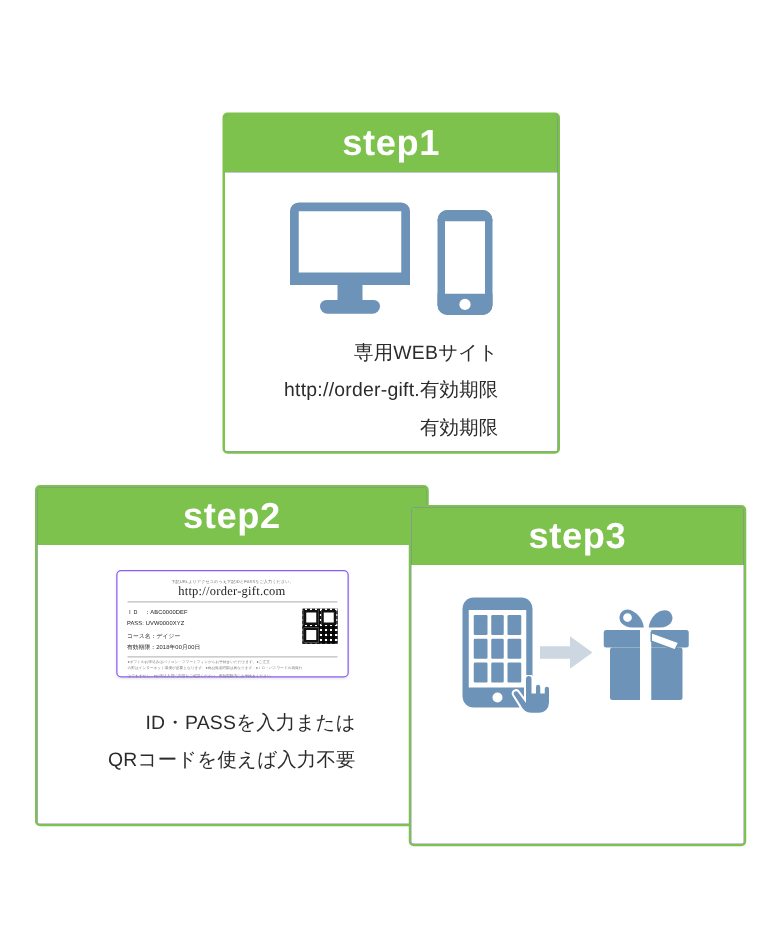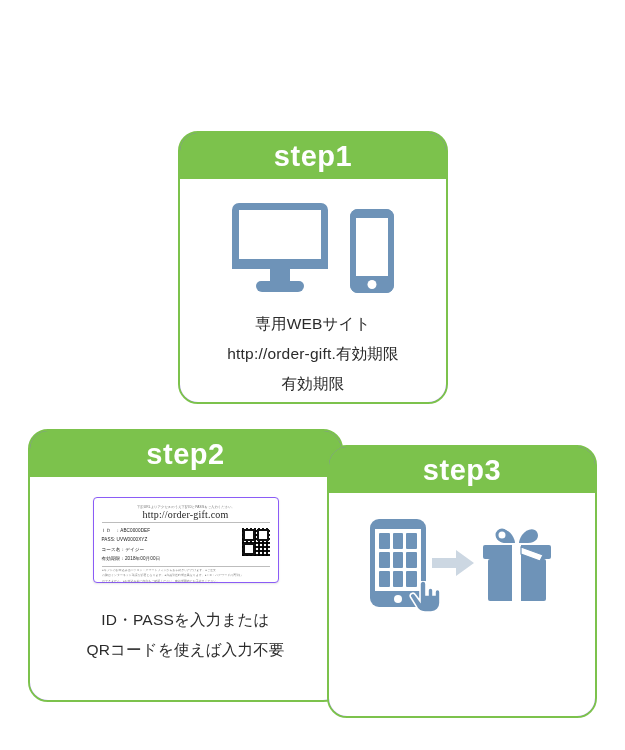--- a/index.html
+++ b/index.html
@@ -19,24 +19,23 @@
     position: absolute;
     left: 0; top: 0;
     width: 625px; height: 750px;
   }
 
   
   .card {
     position: absolute;
     background: #8b5cf6;
     border: 2px solid #7cc24c;
-    border-radius: 20px;
+    border-radius: 4px;
     box-sizing: border-box;
     overflow: hidden;
-    margin-top: 41px;
   }
   .card-head {
     height: 46px;
     background: #7cc24c;
     display: flex;
     align-items: center;
     justify-content: center;
   }
   .card-head .title {
     color: #ffffff;
@@ -60,21 +59,21 @@
   #card-step3 { left: 327px; top: 404px; width: 270px; height: 273px; }
 
   
   .caption {
     text-align: center;
     color: #2b2b2b;
     font-size: 15.5px;
     line-height: 1.95;
     letter-spacing: 0.2px;
   }
-  .caption div { white-space: nowrap; }
+  .caption div { white-space: nowrap; text-align: right; }
 
   
   .s1-icons {
     display: flex;
     align-items: flex-end;
     justify-content: center;
     gap: 22px;
     margin-top: 22px;
     height: 92px;
   }

